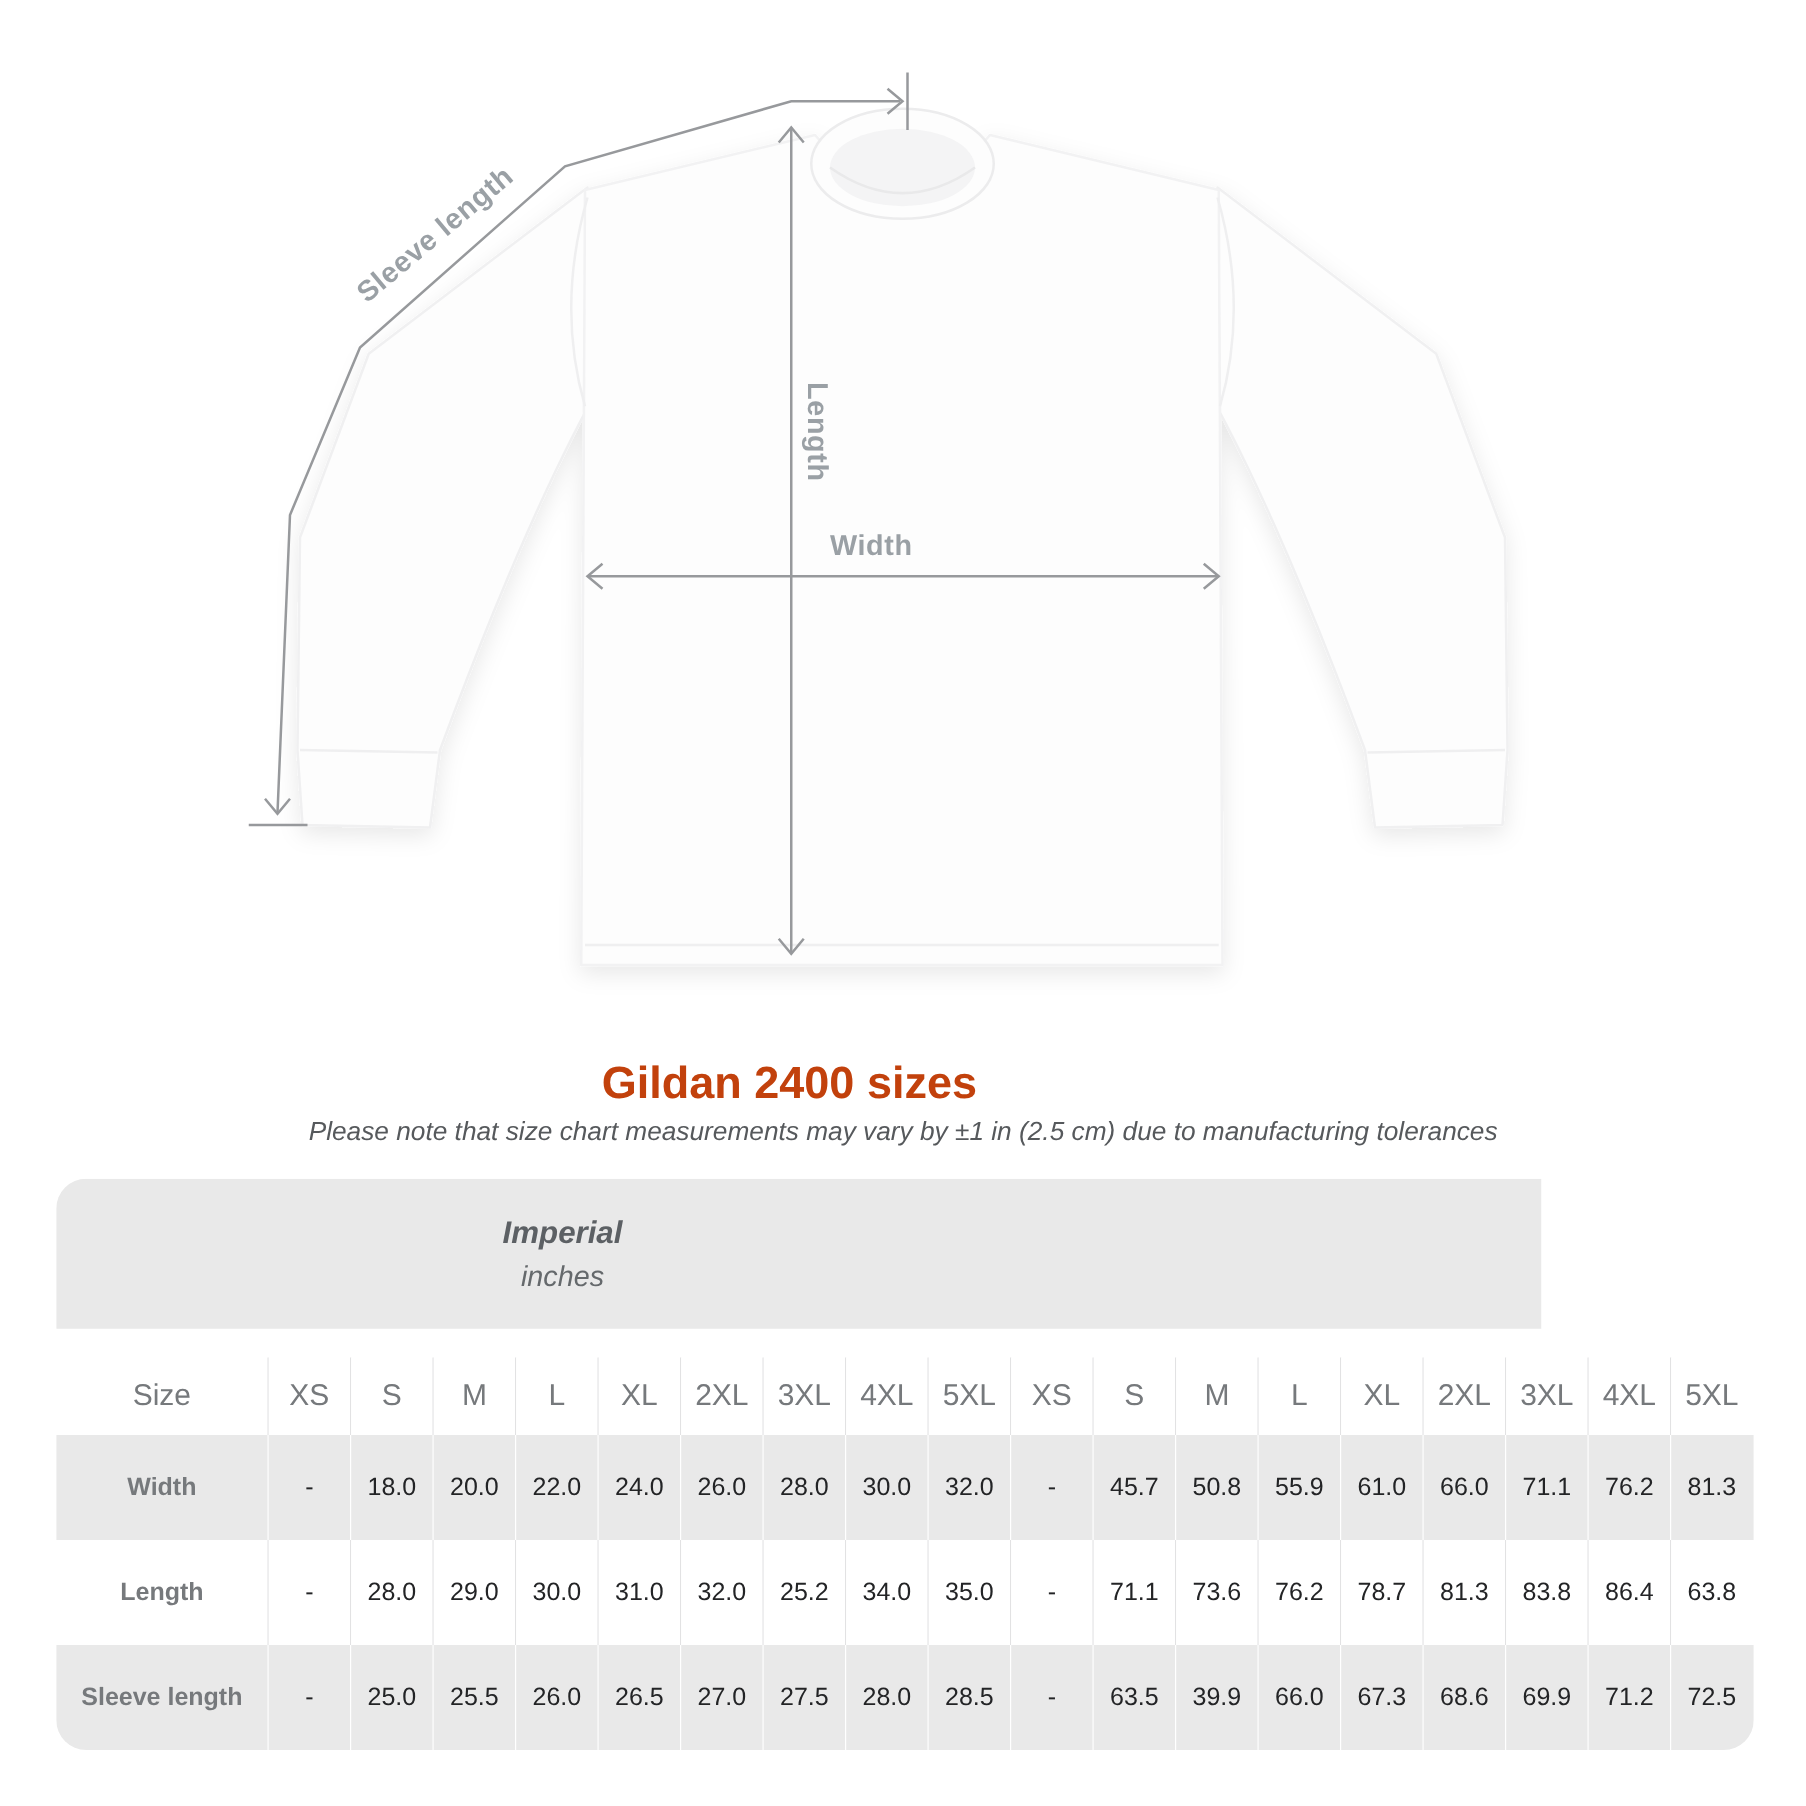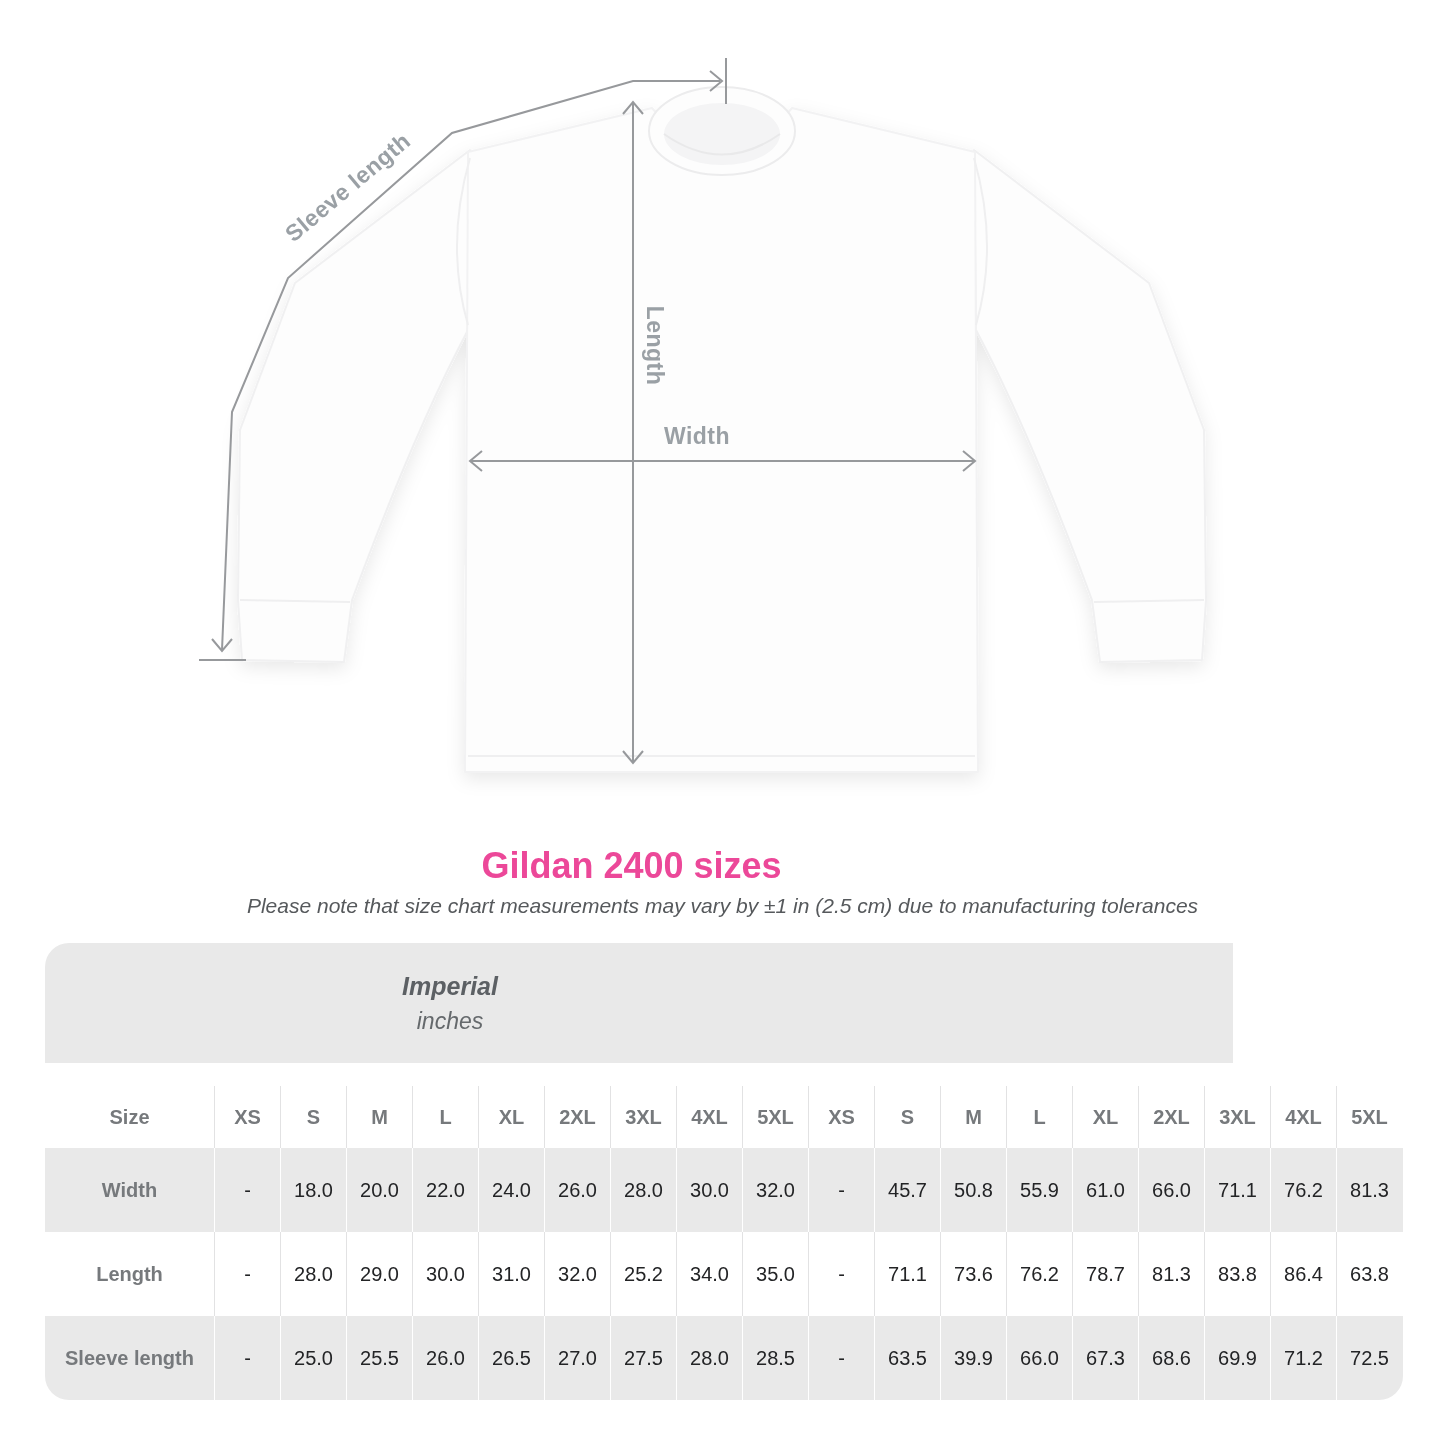--- a/index.html
+++ b/index.html
@@ -13,21 +13,21 @@
   .m-label {
     position:absolute; font-weight:bold; font-size:23px; color:#9aa0a5;
     letter-spacing:0.5px; text-align:center; white-space:nowrap;
   }
   .lbl-sleeve { left:243px; top:174px; width:210px; transform:rotate(-40deg); }
   .lbl-length { left:604px; top:332px; width:100px; transform:rotate(90deg); }
   .lbl-width  { left:637px; top:423px; width:120px; }
   
   .page-title {
     position:absolute; top:845px; left:0; width:1263px; text-align:center;
-    font-size:36px; font-weight:bold; color:#ec4899; margin:0;
+    font-size:36px; font-weight:bold; color:#c2410c; margin:0;
   }
   .page-subtitle {
     position:absolute; top:894px; left:0; width:1445px; text-align:center;
     font-size:21px; font-style:italic; color:#56595c; margin:0;
   }
   
   .size-table {
     position:absolute; left:45px; top:943px; width:1358px; height:457px;
     border-radius:24px; overflow:hidden; background:#ffffff;
   }
@@ -42,21 +42,21 @@
     grid-template-columns:170px repeat(18, 1fr);
     grid-template-rows:85px 84px 84px 84px;
   }
   .cell {
     display:flex; align-items:center; justify-content:center;
     border-right:1px solid transparent; box-sizing:border-box;
   }
   .cell.row-w { background:#ffffff; border-right-color:#e2e2e3; }
   .cell.row-g { background:#e9e9e9; border-right-color:#ffffff; }
   .cell:nth-child(19n) { border-right-color:transparent; }
-  .cell.head  { font-size:20px; font-weight:bold; color:#76797c;margin-top:23px; }
+  .cell.head  { font-size:24px; font-weight:normal; color:#76797c;margin-top:23px; }
   .cell.label { font-size:20px; font-weight:bold; color:#76797c; }
   .cell.value { font-size:20px; color:#232426; }
 </style>
 </head>
 <body>
 
 <div class="page">
 
   <div class="shirt-area">
     <svg width="1445" height="840" viewBox="0 0 1445 840">

